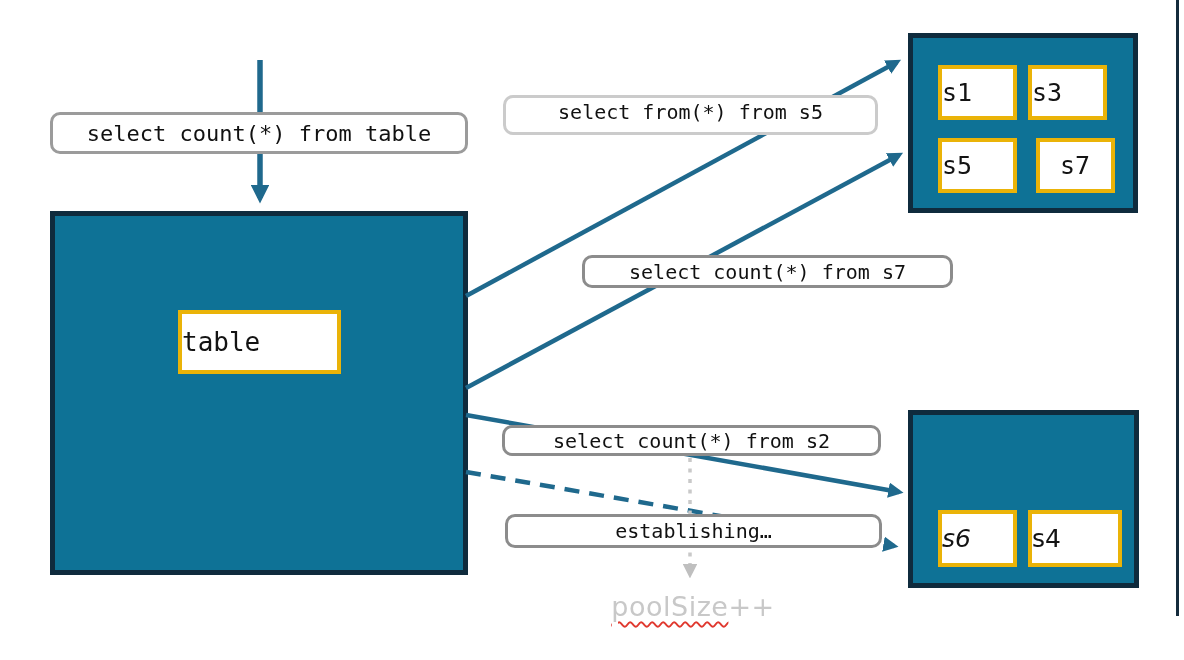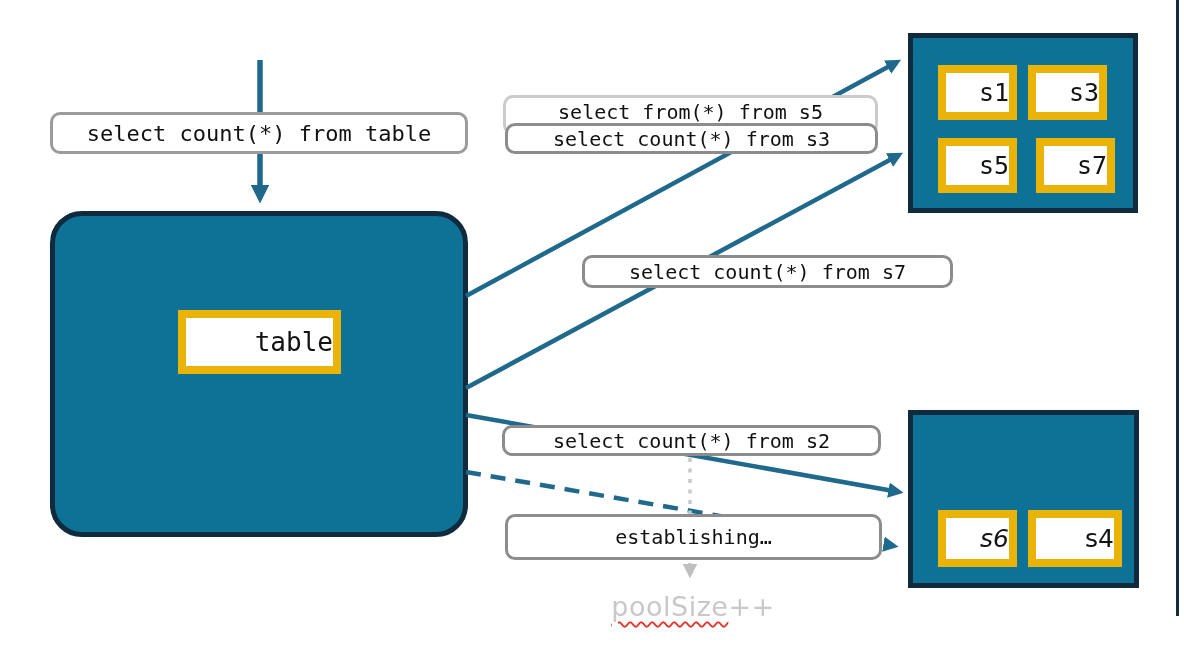--- a/index.html
+++ b/index.html
@@ -4,41 +4,41 @@
 <style>
   html,body{margin:0;padding:0;background:#fff;}
   #canvas{
     position:relative;width:1184px;height:660px;background:#ffffff;
     overflow:hidden;font-family:"DejaVu Sans","Liberation Sans",sans-serif;
   }
   
   .tealbox{position:absolute;background:#0e7296;border:5px solid #0f2b3d;box-sizing:border-box;}
   
   .greenbox{
-    position:absolute;background:#ffffff;border:8px solid #eab308;box-sizing:border-box;
-    display:flex;align-items:center;justify-content:flex-end;color:#131313;
+    position:absolute;background:#ffffff;border:4px solid #eab308;box-sizing:border-box;
+    display:flex;align-items:center;justify-content:flex-start;color:#131313;
   }
   .mono{font-family:"DejaVu Sans Mono","Liberation Mono",monospace;}
   .sans{font-family:"DejaVu Sans","Liberation Sans",sans-serif;}
   
   .qlabel{
     position:absolute;background:#ffffff;border:3.5px solid #8c8c8c;border-radius:10px;
     box-sizing:border-box;display:flex;align-items:center;justify-content:center;
     font-family:"DejaVu Sans Mono","Liberation Mono",monospace;
     font-size:20px;color:#111;white-space:nowrap;z-index:20;
   }
   #lbl-query-table{left:50px;top:112px;width:418px;height:42px;font-size:22px;border-color:#9b9b9b;}
   #lbl-query-s5{left:503px;top:95px;width:375px;height:40px;border-color:#cbcbcb;
                 align-items:flex-start;padding-top:2px;z-index:18;}
   #lbl-query-s3{left:505px;top:123px;width:373px;height:31px;z-index:19;}
   #lbl-query-s7{left:582px;top:255px;width:371px;height:33px;}
   #lbl-query-s2{left:502px;top:425px;width:379px;height:31px;}
-  #lbl-establishing{left:505px;top:514px;width:377px;height:46px;}
+  #lbl-establishing{left:505px;top:514px;width:377px;height:34px;}
   
-  #table-box{left:50px;top:211px;width:418px;height:326px;border-radius:32px;}
+  #table-box{left:50px;top:211px;width:418px;height:364px;}
   #table-inner{left:123px;top:94px;width:163px;height:64px;font-size:26px;}
   
   #shards-top{left:908px;top:33px;width:230px;height:180px;}
   #shards-top .greenbox{width:79px;height:55px;font-size:25px;}
   #shard-s1{left:25px;top:27px;}
   #shard-s3{left:115px;top:27px;}
   #shard-s5{left:25px;top:100px;}
   #shard-s7{left:123px;top:100px;padding-left:20px;}
   
   #shards-bottom{left:908px;top:410px;width:231px;height:178px;}
@@ -119,23 +119,20 @@
 
     <line x1="690" y1="458" x2="690" y2="574" stroke="#c9c9c9" stroke-width="3.5" stroke-dasharray="4 6.5" marker-end="url(#mGray)"></line>
   </svg>
 
   <div id="lbl-query-table" class="qlabel">
     <span>select count(*) from table</span>
   </div>
   <div id="lbl-query-s5" class="qlabel">
     <span>select from(*) from s5</span>
   </div>
-  <div id="lbl-query-s3" class="qlabel">
-    <span>select count(*) from s3</span>
-  </div>
   <div id="lbl-query-s7" class="qlabel">
     <span>select count(*) from s7</span>
   </div>
   <div id="lbl-query-s2" class="qlabel">
     <span>select count(*) from s2</span>
   </div>
   <div id="lbl-establishing" class="qlabel">
     <span>establishing…</span>
   </div>
 

